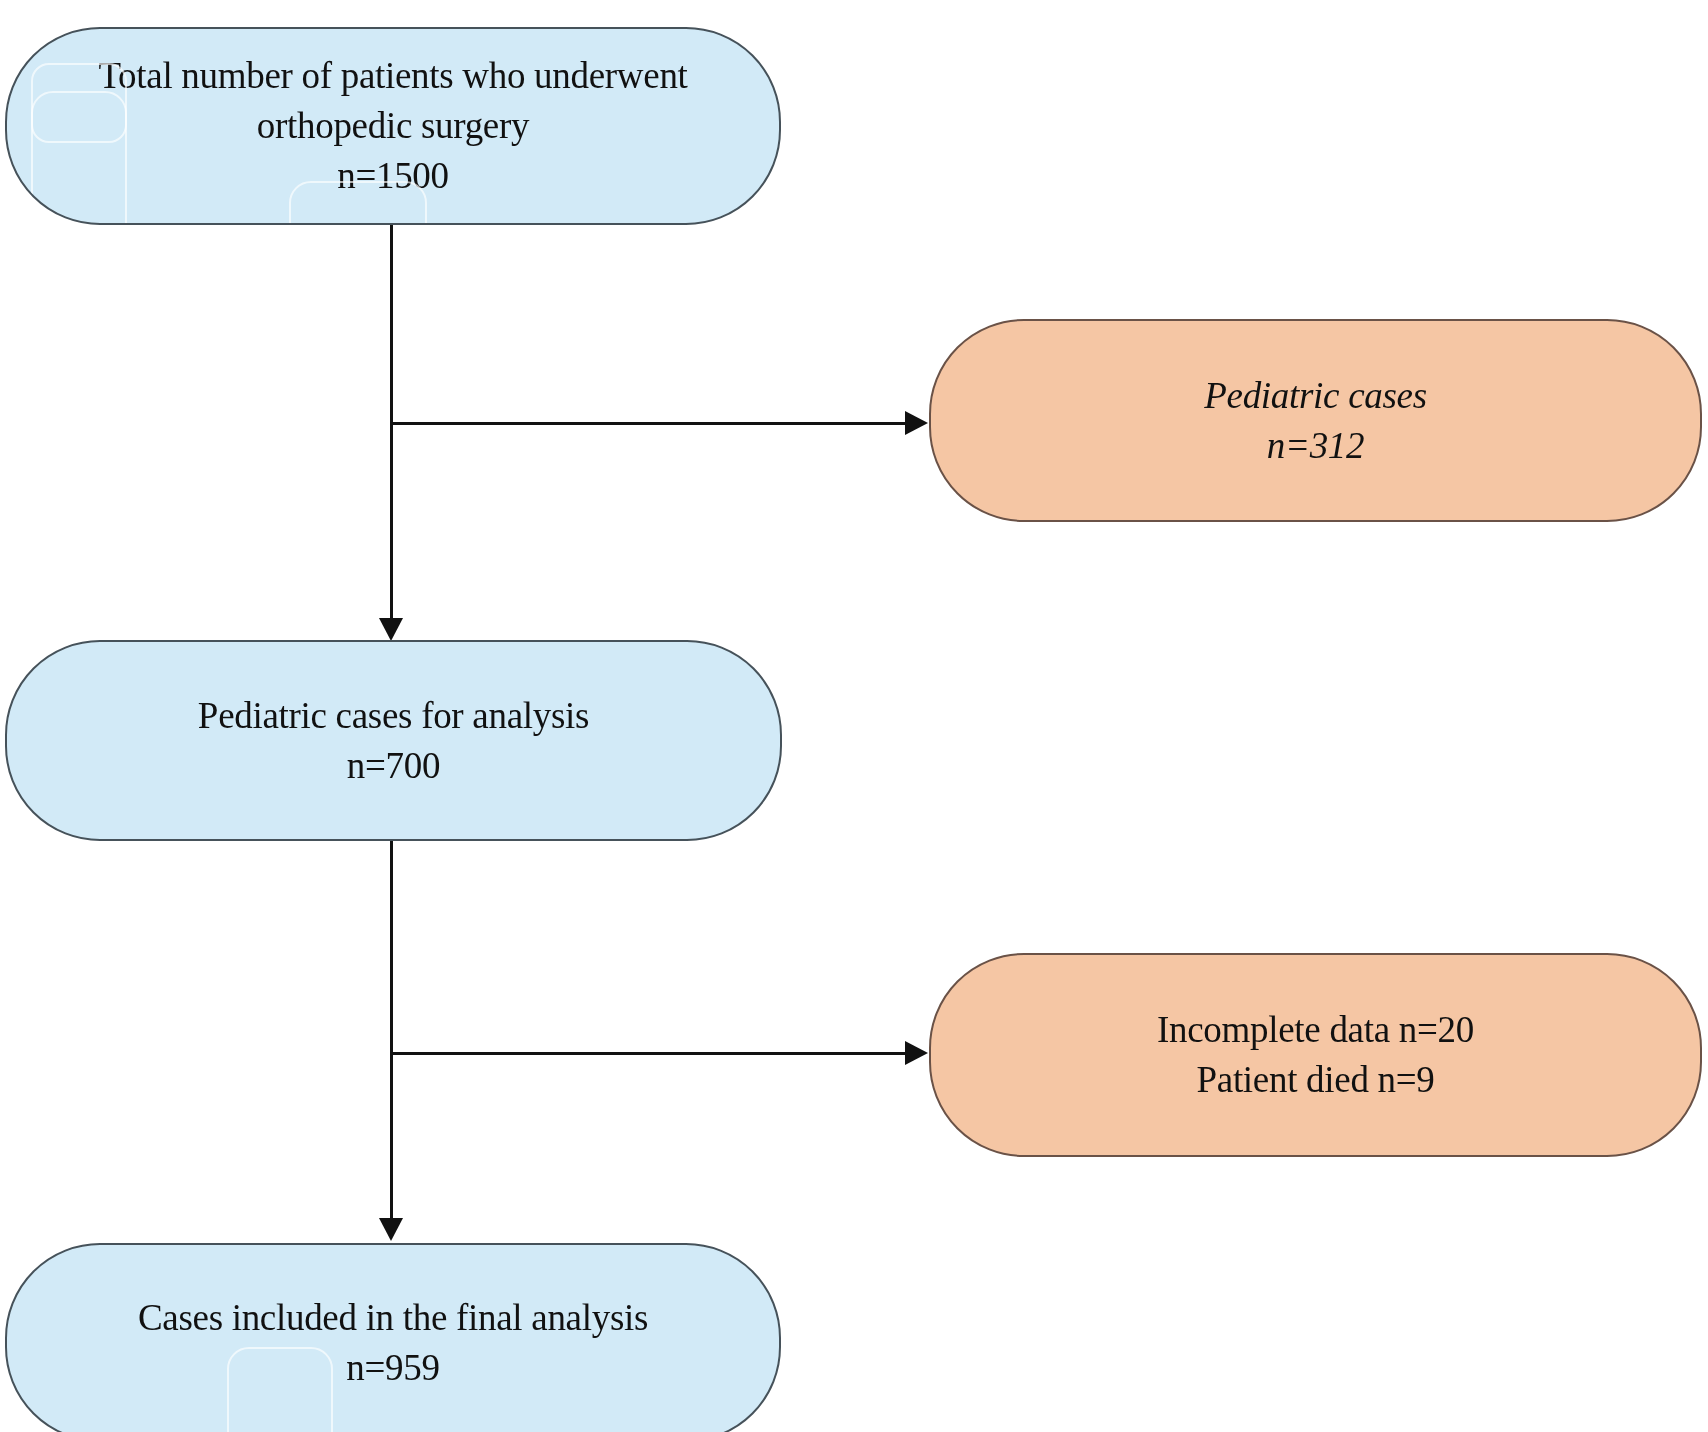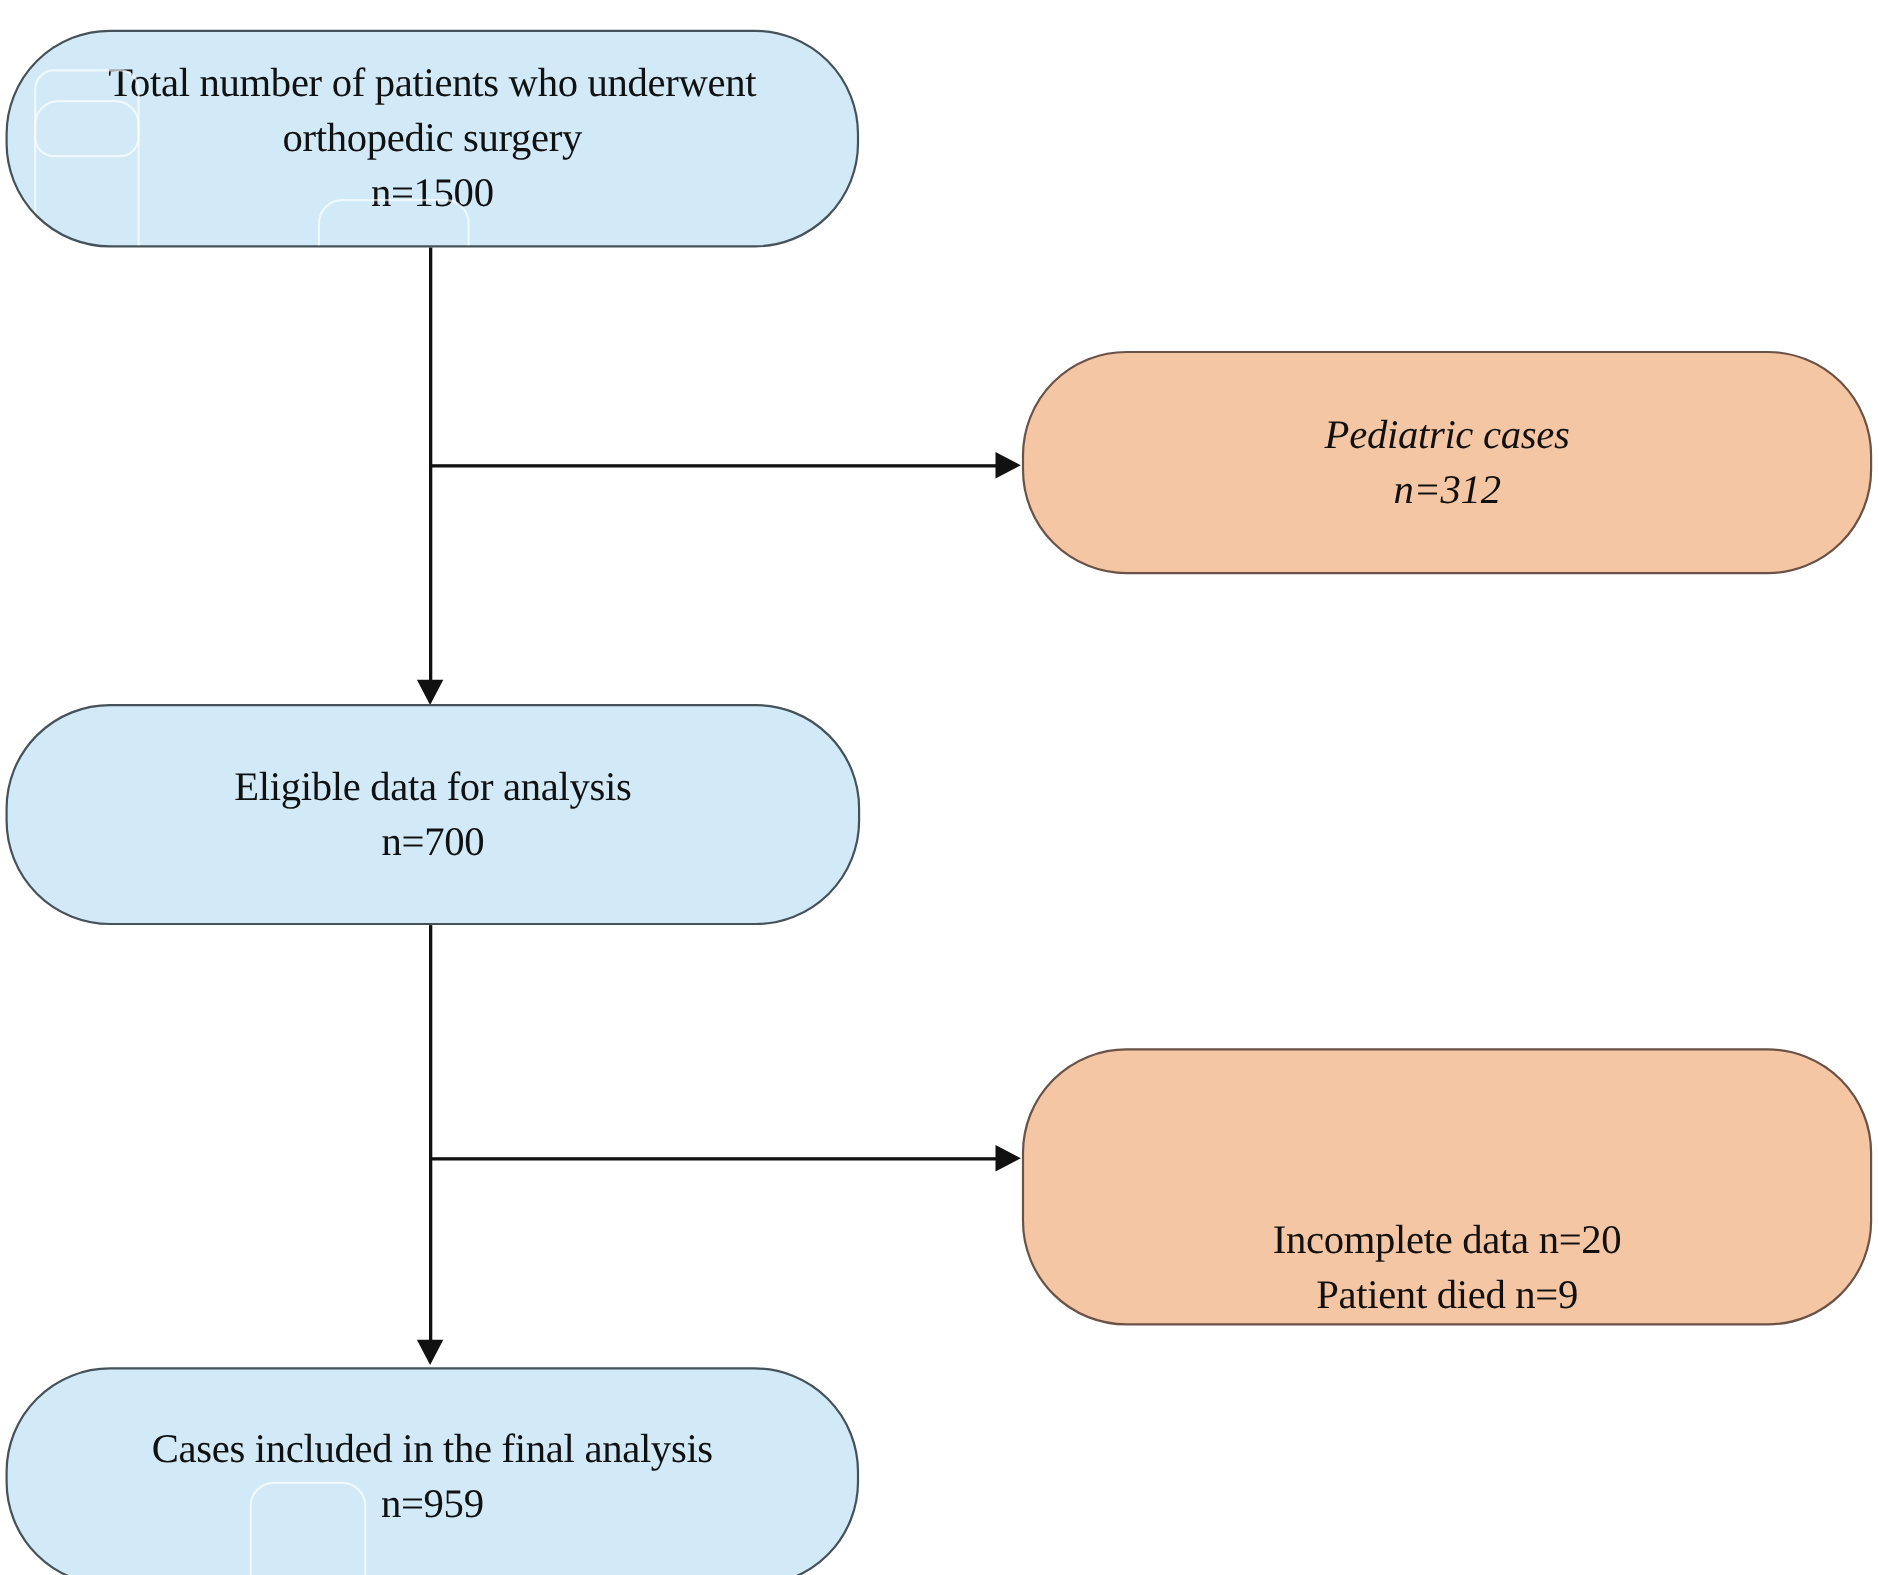--- a/index.html
+++ b/index.html
@@ -85,31 +85,31 @@
 
   <div class="hline" style="left:391px; top:402px; width:516px;"></div>
   <div class="arrow-right" style="left:905px; top:391px;"></div>
 
   <div class="node excluded" style="left:929px; top:299px; width:773px; height:203px;font-style:italic;">
     <span class="line">Pediatric cases</span>
     <span class="line">n=312</span>
   </div>
 
   <div class="node included" style="left:5px; top:620px; width:777px; height:201px;">
-    <span class="line">Eligible data for analysis</span>
+    <span class="line">Pediatric cases for analysis</span>
     <span class="line">n=700</span>
   </div>
 
   <div class="vline" style="left:390px; top:821px; height:380px;"></div>
   <div class="arrow-down" style="left:379px; top:1198px;"></div>
 
   <div class="hline" style="left:391px; top:1032px; width:516px;"></div>
   <div class="arrow-right" style="left:905px; top:1021px;"></div>
 
-  <div class="node excluded" style="left:929px; top:933px; width:773px; height:252px;justify-content:flex-end;">
+  <div class="node excluded" style="left:929px; top:933px; width:773px; height:204px;">
     <span class="line">Incomplete data n=20</span>
     <span class="line">Patient died n=9</span>
   </div>
 
   <div class="node included" style="left:5px; top:1223px; width:776px; height:199px;">
     <span class="artifact" style="left:220px; top:102px; width:102px; height:130px;"></span>
     <span class="line">Cases included in the final analysis</span>
     <span class="line">n=959</span>
   </div>
 

